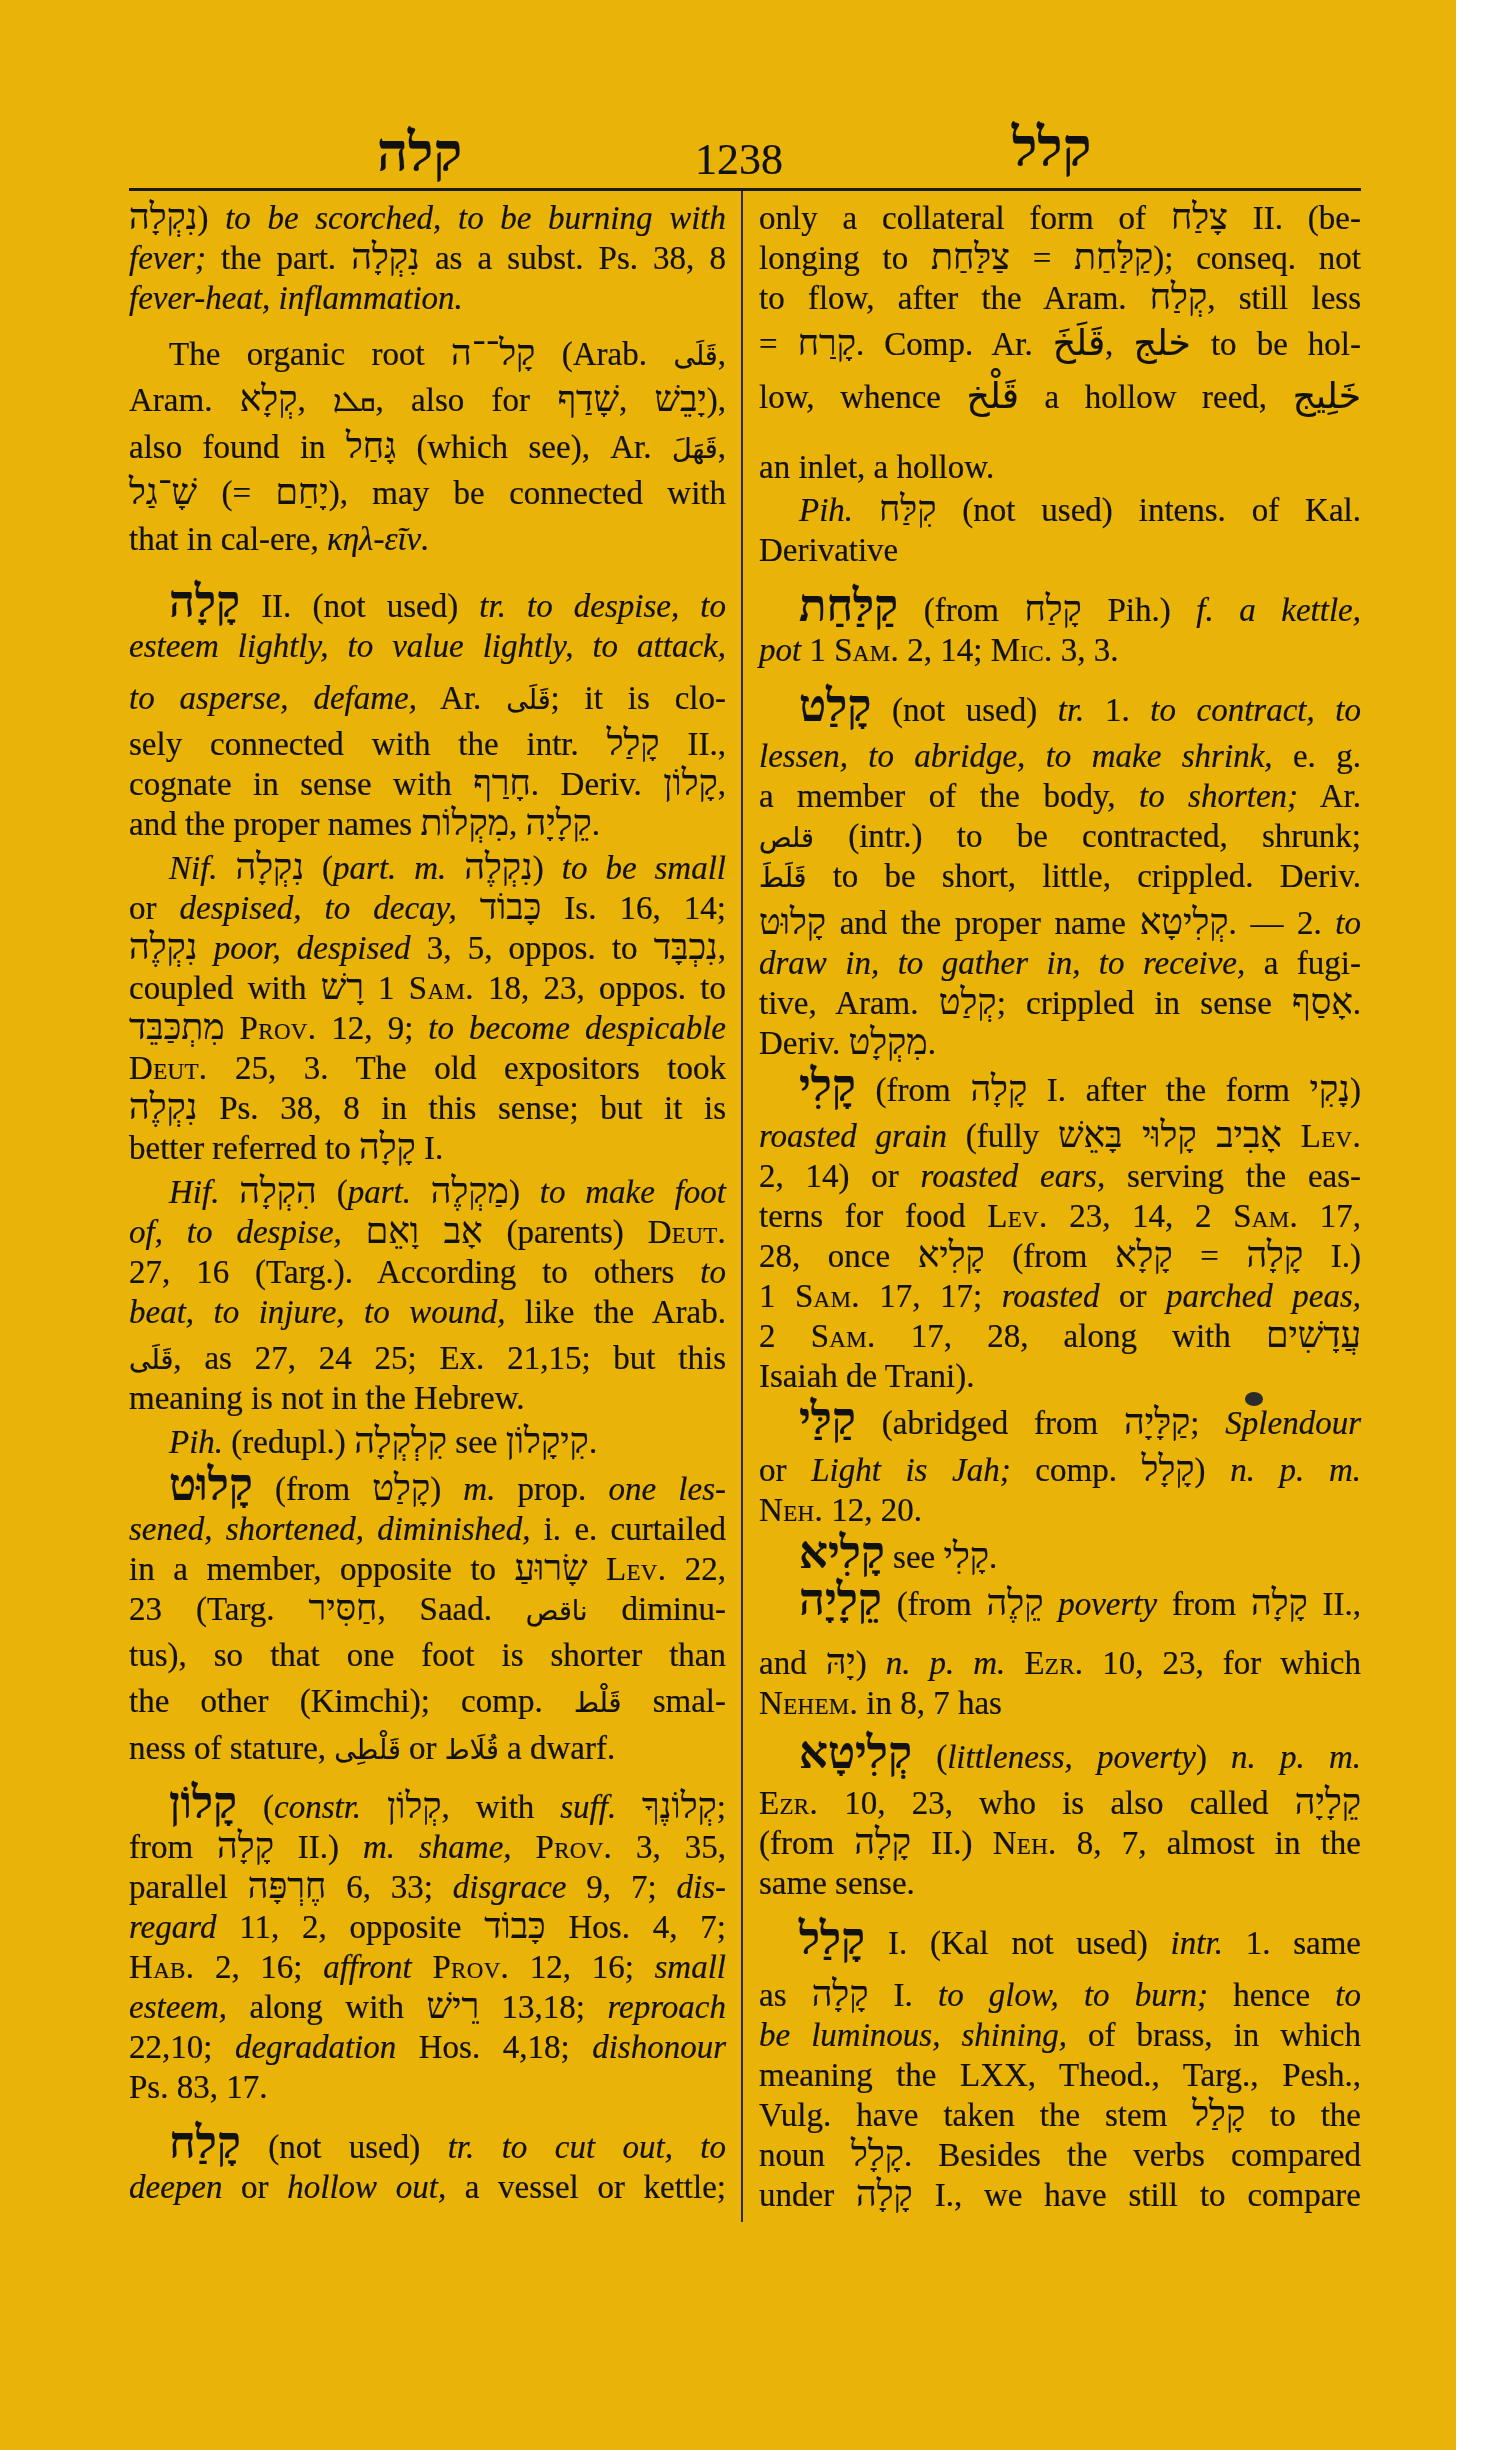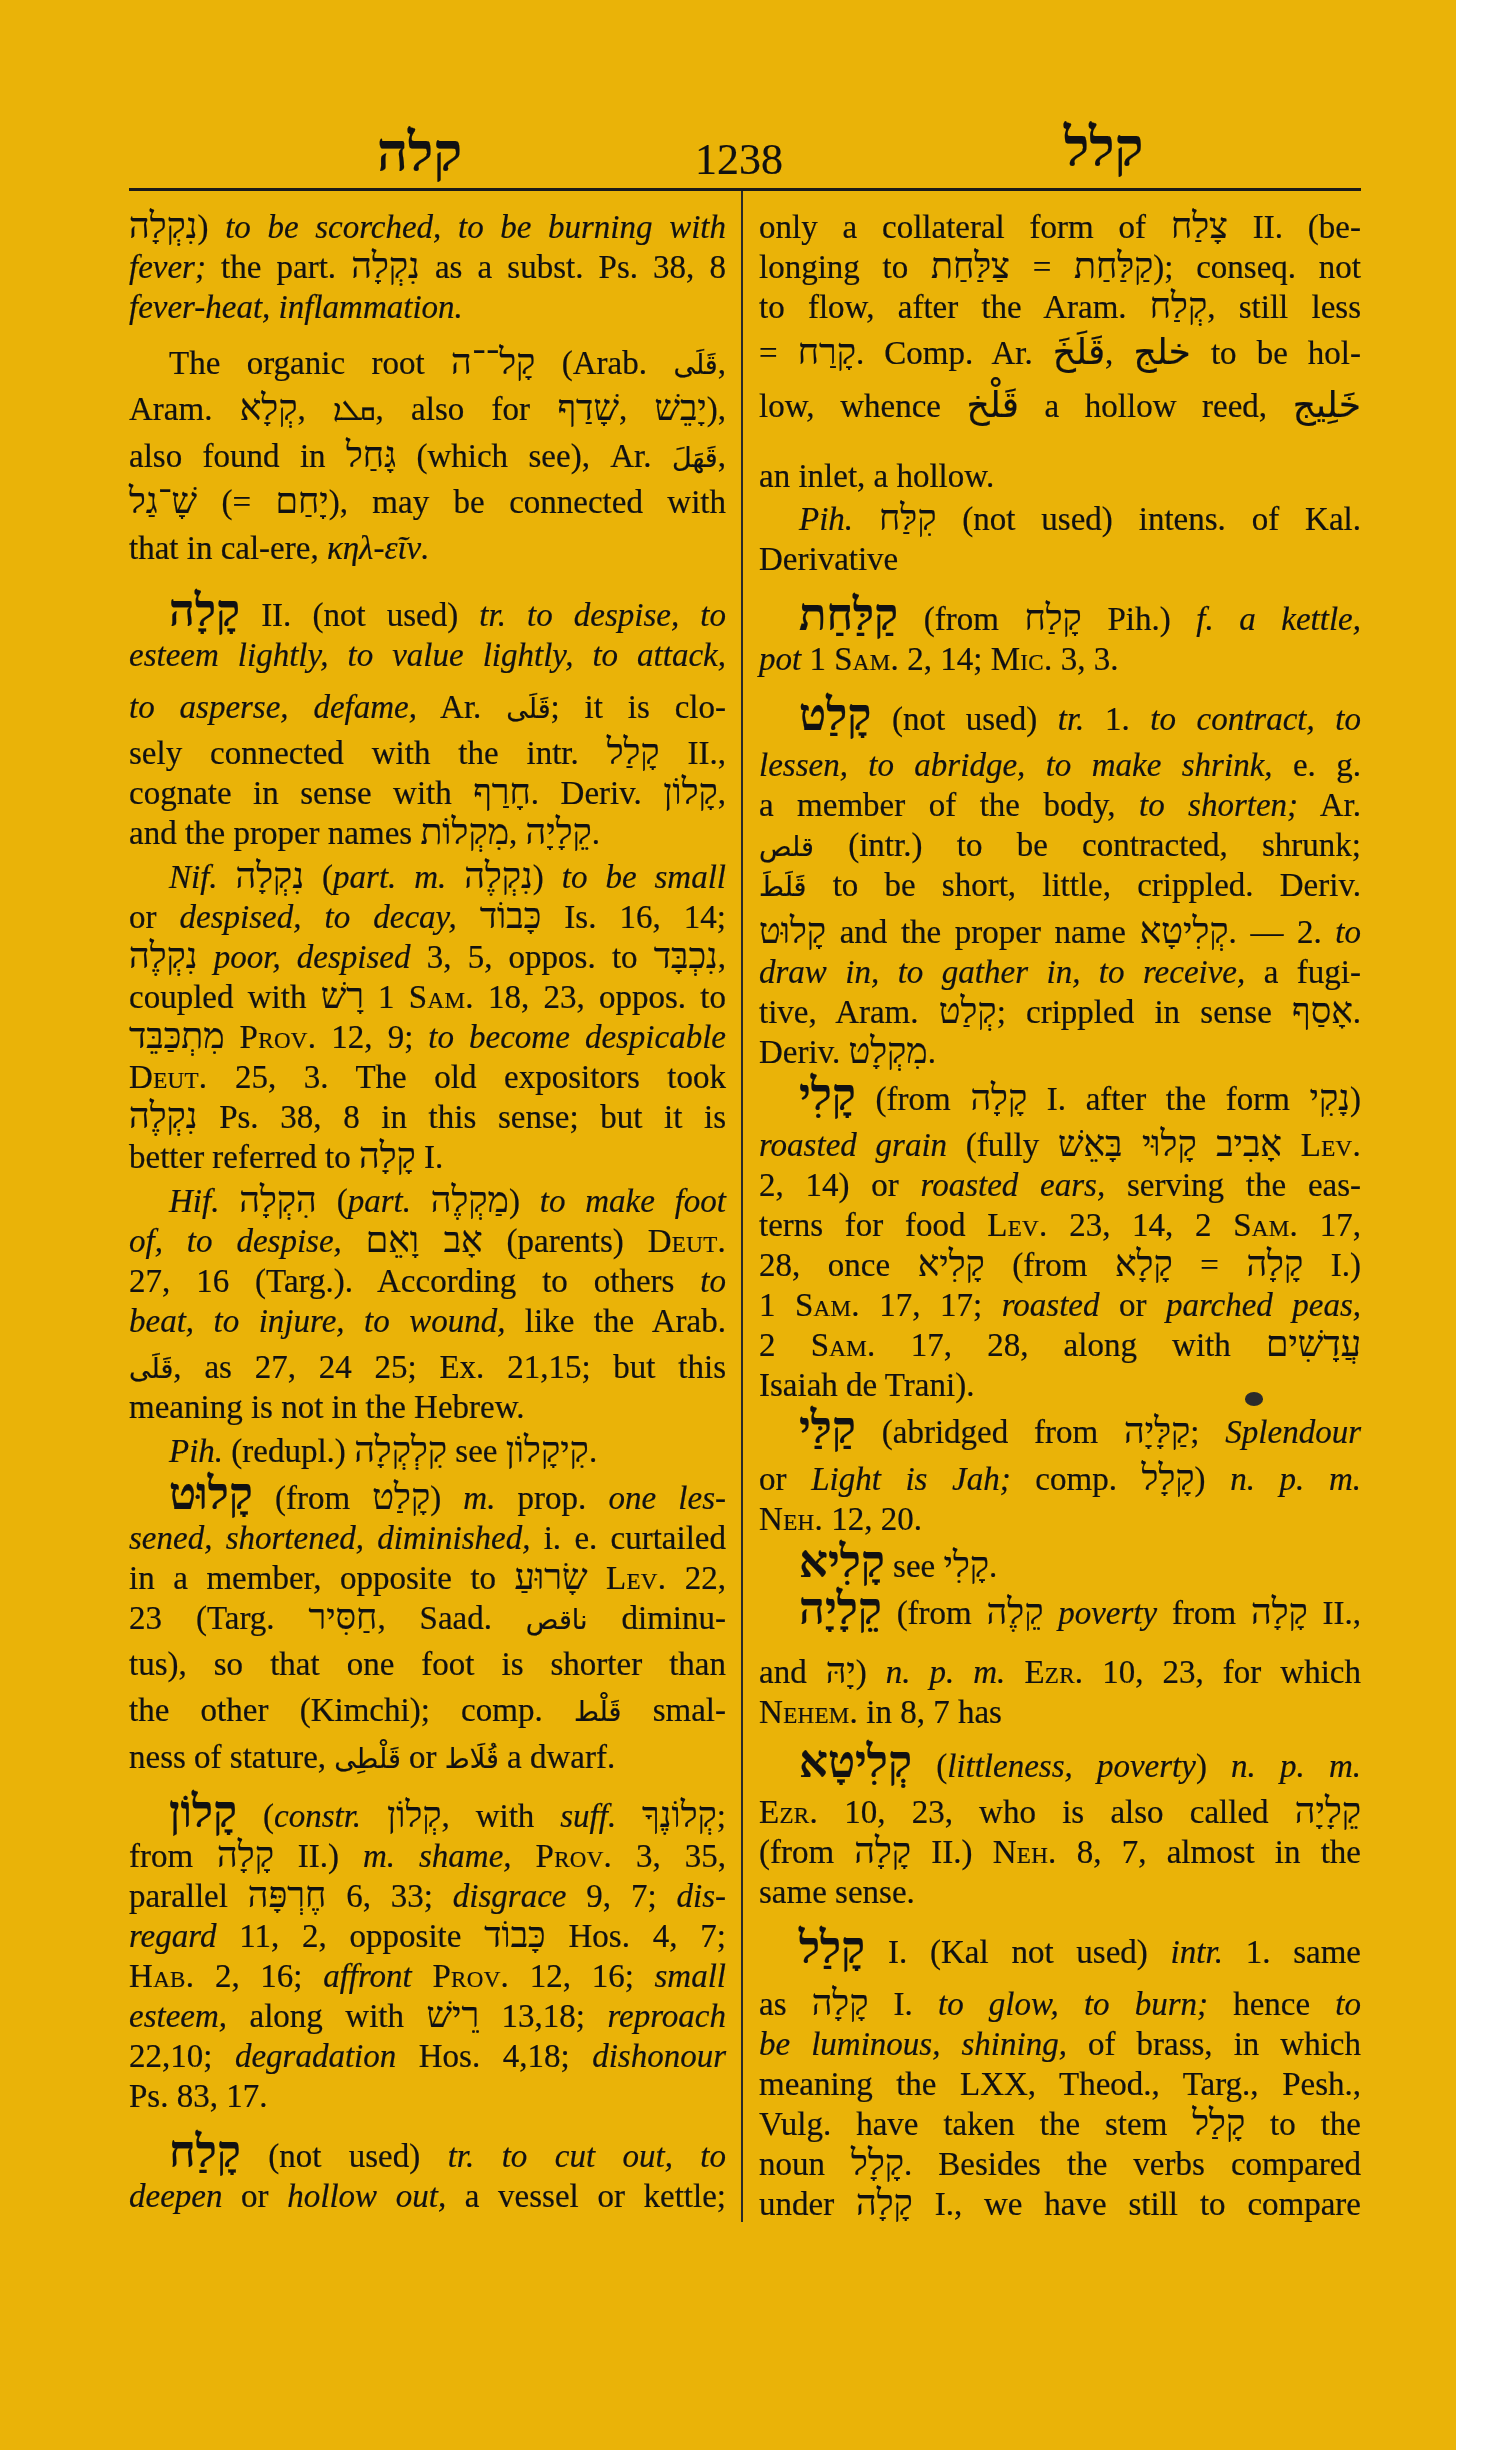--- a/index.html
+++ b/index.html
@@ -8,31 +8,31 @@
     background: #eab308; color: #111111;
     font-family: "Liberation Serif", serif;
     -webkit-text-stroke: 0.2px #111111;
   }
   .rh {
     position: absolute; white-space: nowrap; color: #111111;
     font-family: "Liberation Serif", "DejaVu Sans", serif; font-weight: bold;
     font-size: 54px; line-height: 54px;
   }
   .rh-left  { left: 377px;  top: 126px; }
-  .rh-right { left: 1064px; top: 121px; }
+  .rh-right { left: 1012px; top: 121px; }
   .page-num {
     position: absolute; left: 695px; top: 139px;
     font-size: 44px; line-height: 42px; white-space: nowrap;
     font-family: "Liberation Serif", serif;
   }
   .rule    { position: absolute; left: 129px; top: 188px; width: 1232px; height: 2.7px; background: #1a1a1a; }
   .divider { position: absolute; left: 741px; top: 191px; width: 1.8px; height: 2031px; background: #2a2a2a; }
   .ink-blot { position: absolute; left: 1245px; top: 1392px; width: 18px; height: 13.5px; border-radius: 50%; background: #2b2b2b; }
 
-  .col { position: absolute; top: 198px; margin-top: 9px; }
+  .col { position: absolute; top: 198px; }
   .col-left  { left: 129px; width: 597px; }
   .col-right { left: 759px; width: 602px; }
 
   .line {
     --lead: 0px; --para: 0px;
     box-sizing: border-box;
     height: 40px; line-height: 40px; font-size: 33px;
     white-space: nowrap; overflow: visible;
     text-align: justify; text-align-last: justify;
     margin-top: calc(var(--lead) + var(--para));

